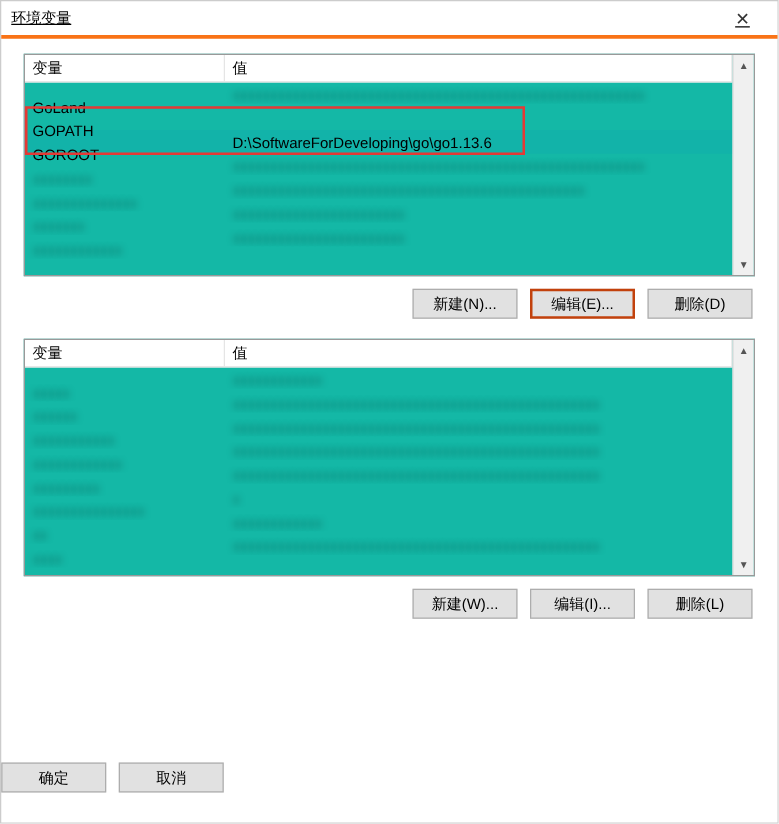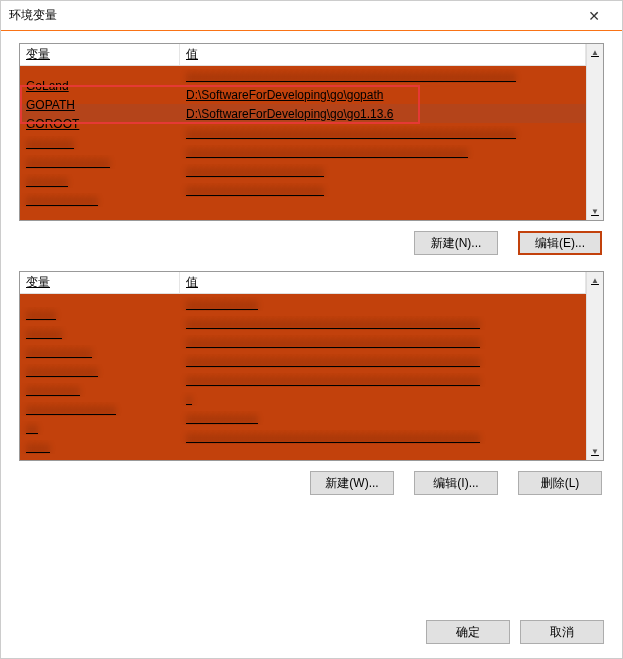--- a/index.html
+++ b/index.html
@@ -18,21 +18,22 @@
     border: 1px solid #ccc;
     background: #fff;
     display: flex;
     flex-direction: column;
   }
   .titlebar {
     height: 30px;
     display: flex;
     align-items: center;
     padding: 0 8px;
-    border-bottom: 1px solid #f97316;
+    border-bottom: 3px solid #f97316;
+    text-decoration: underline;
   }
   .titlebar .title { flex: 1; }
   .titlebar .close {
     width: 40px;
     height: 28px;
     display: flex;
     align-items: center;
     justify-content: center;
     font-size: 14px;
     color: #333;
@@ -40,24 +41,23 @@
   .content {
     flex: 1;
     padding: 12px 18px 6px 18px;
     display: flex;
     flex-direction: column;
     gap: 10px;
   }
   .group-label { margin-bottom: 2px; }
   .table-wrap {
     border: 1px solid #999;
-    background: #c2410c;
+    background: #14b8a6;
     height: 178px;
     display: flex;
-    text-decoration: underline;
   }
   .table-wrap.sys { height: 190px; }
   .table-col { flex: 1; overflow: hidden; }
   .scrollbar {
     width: 17px;
     background: #f0f0f0;
     border-left: 1px solid #ddd;
     display: flex;
     flex-direction: column;
     align-items: center;
@@ -102,42 +102,42 @@
     pointer-events: none;
   }
   .blurred {
     color: transparent;
     text-shadow: 0 0 6px rgba(0,0,0,0.35);
     user-select: none;
   }
   .button-row {
     display: flex;
     justify-content: flex-end;
-    gap: 20px;
+    gap: 10px;
     padding: 10px 2px 6px 0;
   }
   .btn {
     min-width: 84px;
     height: 24px;
     border: 1px solid #adadad;
     background: #e1e1e1;
     display: flex;
     align-items: center;
     justify-content: center;
     padding: 0 10px;
     font-size: 12px;
   }
   .btn.focused {
     border: 2px solid #c2410c;
   }
   .dialog-buttons {
     display: flex;
-    justify-content: flex-end;
+    justify-content: flex-start;
     gap: 10px;
-    padding: 10px 18px 14px 0;
+    padding: 10px 18px 24px 0;
     border-top: 0;
   }
 </style>
 </head>
 <body>
 
 <div class="window">
   <div class="titlebar">
     <div class="title">环境变量</div>
     <div class="close">✕</div>
@@ -152,21 +152,20 @@
             <div class="th var">变量</div>
             <div class="th val">值</div>
           </div>
           <div class="tbody">
             <div class="row">
               <div class="cell var">GoLand</div>
               <div class="cell val blurred">xxxxxxxxxxxxxxxxxxxxxxxxxxxxxxxxxxxxxxxxxxxxxxxxxxxxxxx</div>
             </div>
             <div class="row">
               <div class="cell var">GOPATH</div>
-              <div class="cell val">D:\SoftwareForDeveloping\go\gopath</div>
             </div>
             <div class="row selected">
               <div class="cell var">GOROOT</div>
               <div class="cell val">D:\SoftwareForDeveloping\go\go1.13.6</div>
             </div>
             <div class="row">
               <div class="cell var blurred">xxxxxxxx</div>
               <div class="cell val blurred">xxxxxxxxxxxxxxxxxxxxxxxxxxxxxxxxxxxxxxxxxxxxxxxxxxxxxxx</div>
             </div>
             <div class="row">
@@ -186,20 +185,21 @@
         </div>
         <div class="scrollbar">
           <div class="arrow">▲</div>
           <div class="track"></div>
           <div class="arrow">▼</div>
         </div>
       </div>
       <div class="button-row">
         <div class="btn">新建(N)...</div>
         <div class="btn focused">编辑(E)...</div>
+        <div class="btn">删除(D)</div>
       </div>
     </div>
 
     <div>
       <div class="table-wrap sys">
         <div class="table-col">
           <div class="thead">
             <div class="th var">变量</div>
             <div class="th val">值</div>
           </div>

